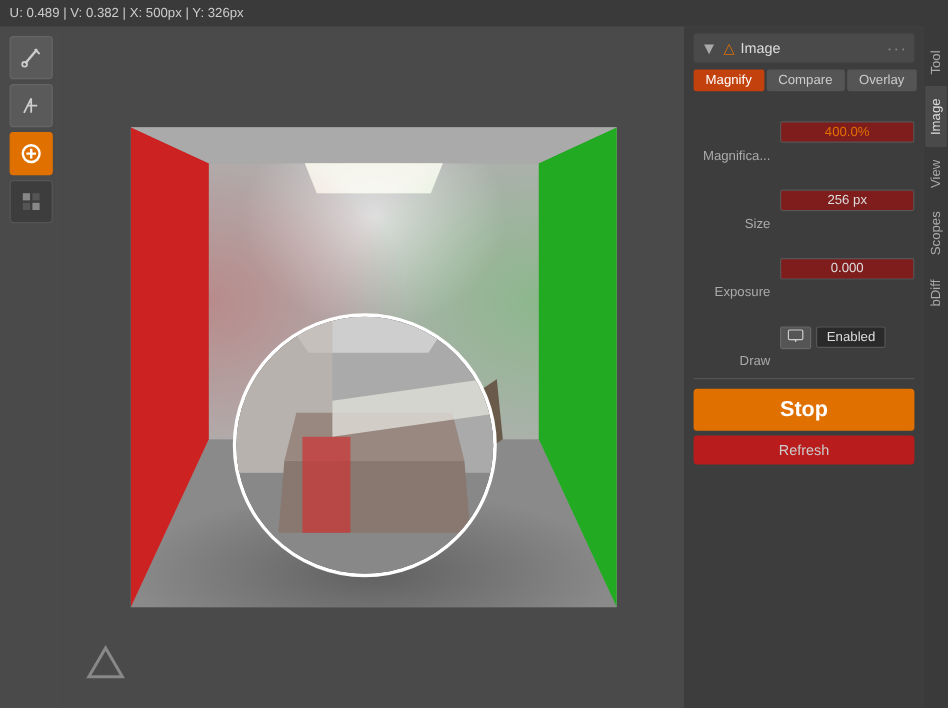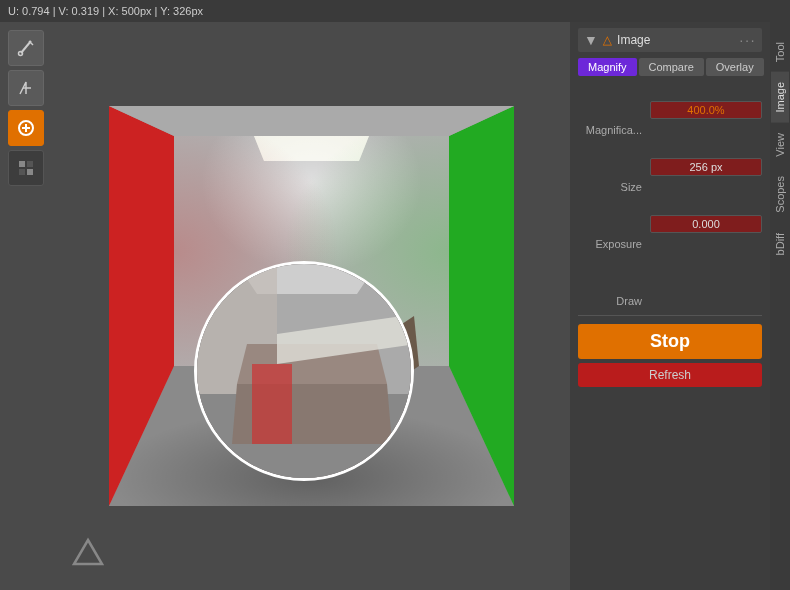--- a/index.html
+++ b/index.html
@@ -204,21 +204,21 @@
     .tab-btn {
       padding: 3px 10px;
       font-size: 11px;
       border: none;
       border-radius: 2px;
       cursor: pointer;
       background: #555;
       color: #ccc;
     }
     .tab-btn.active {
-      background: #6d28d9;
+      background: #c2410c;
       color: white;
     }
 
     
     .prop-row {
       display: flex;
       align-items: center;
       margin-bottom: 5px;
     }
 
@@ -302,21 +302,21 @@
     .section-expand {
       font-size: 14px;
       color: #aaa;
       cursor: pointer;
     }
   </style>
 </head>
 <body>
 
 <div id="status-bar">
-  <span>U: 0.794 | V: 0.319 | X: 500px | Y: 326px</span>
+  <span>U: 0.489 | V: 0.382 | X: 500px | Y: 326px</span>
 </div>
 
 <div id="left-toolbar">
   <div class="tool-btn">
     <svg width="18" height="18" viewBox="0 0 18 18" fill="none">
       <line x1="14" y1="2" x2="4" y2="14" stroke="#ccc" stroke-width="2"></line>
       <circle cx="3.5" cy="14.5" r="2" stroke="#ccc" stroke-width="1.5"></circle>
       <line x1="12" y1="2" x2="16" y2="6" stroke="#ccc" stroke-width="1.5"></line>
     </svg>
   </div>
@@ -463,20 +463,30 @@
 
     
     <div class="prop-row">
       <span class="prop-label">Exposure</span>
       <div class="prop-value">0.000</div>
     </div>
 
     
     <div class="prop-row">
       <span class="prop-label">Draw</span>
+      <div class="draw-row">
+        <div class="draw-icon">
+          <svg width="14" height="12" viewBox="0 0 14 12">
+            <rect x="1" y="1" width="12" height="8" rx="1" stroke="#ccc" stroke-width="1" fill="none"></rect>
+            <line x1="5" y1="9" x2="9" y2="9" stroke="#ccc" stroke-width="1"></line>
+            <line x1="7" y1="9" x2="7" y2="11" stroke="#ccc" stroke-width="1"></line>
+          </svg>
+        </div>
+        <div class="draw-enabled">Enabled</div>
+      </div>
     </div>
 
     
     <div style="border-top: 1px solid #555; margin: 8px 0;"></div>
 
     
     <button class="stop-btn">Stop</button>
 
     
     <button class="refresh-btn">Refresh</button>

